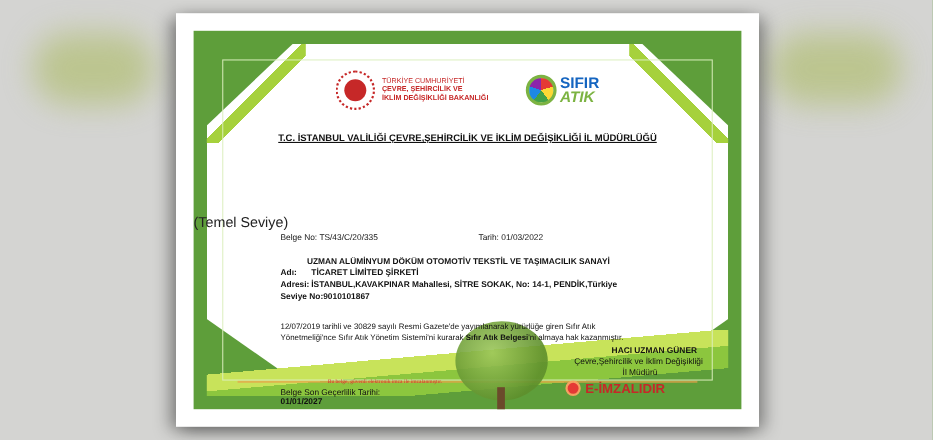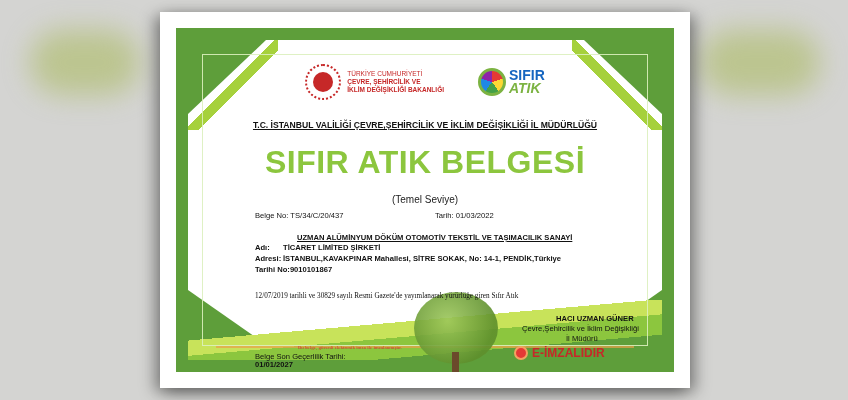--- a/index.html
+++ b/index.html
@@ -56,22 +56,22 @@
   .sifir-text .b { color: #7cb342; font-style: italic; }
   .directorate {
     position: absolute; top: 92px; left: 0; right: 0; text-align: center;
     font-size: 8.6px; font-weight: bold; color: #111; text-decoration: underline;
   }
   .title {
     position: absolute; top: 116px; left: 0; right: 0; text-align: center;
     font-size: 32px; font-weight: bold; color: #8cc63e; letter-spacing: 0.5px;
   }
   .level {
-    position: absolute; top: 166px; left: 0; right: 0; text-align: center;
-    font-size: 10px; color: #222;
+    position: absolute; top: 166px; left: 0; right: 0; 
+    font-size: 13px; color: #222;
   }
   .txt { position: absolute; font-size: 7.6px; color: #111; white-space: nowrap; }
   .b { font-weight: bold; }
   .tree {
     position: absolute; left: 232px; top: 264px; width: 96px; height: 100px;
   }
   .crown {
     position: absolute; left: 6px; top: 0; width: 84px; height: 72px; border-radius: 50%;
     background: radial-gradient(circle at 40% 40%, #9cc75a, #5e8f2c 70%);
     opacity: 0.9;
@@ -122,47 +122,49 @@
       <div class="sifir-logo">
         <div class="sifir-ring"></div>
         <div class="sifir-text">
           <div class="a">SIFIR</div>
           <div class="b">ATIK</div>
         </div>
       </div>
     </div>
 
     <div class="directorate">T.C. İSTANBUL VALİLİĞİ ÇEVRE,ŞEHİRCİLİK VE İKLİM DEĞİŞİKLİĞİ İL MÜDÜRLÜĞÜ</div>
-    <div class="title">SIFIR ATIK BELGESİ</div>
     <div class="level">(Temel Seviye)</div>
 
     <div class="txt" style="left:79px;top:183px;">
       <span>Belge No:</span>
-      <span>TS/34/C/20/437</span>
+      <span>TS/43/C/20/335</span>
     </div>
     <div class="txt" style="left:259px;top:183px;">
       <span>Tarih:</span>
       <span>01/03/2022</span>
     </div>
 
     <div class="tree">
       <div class="crown"></div>
       <div class="trunk"></div>
     </div>
 
-    <div class="txt b" style="left:121px;top:205px;text-decoration:underline;">UZMAN ALÜMİNYUM DÖKÜM OTOMOTİV TEKSTİL VE TAŞIMACILIK SANAYİ</div>
+    <div class="txt b" style="left:103px;top:205px;">UZMAN ALÜMİNYUM DÖKÜM OTOMOTİV TEKSTİL VE TAŞIMACILIK SANAYİ</div>
     <div class="txt b" style="left:79px;top:215px;">Adı:</div>
     <div class="txt b" style="left:107px;top:215px;">TİCARET LİMİTED ŞİRKETİ</div>
     <div class="txt b" style="left:79px;top:226px;">Adresi:</div>
     <div class="txt b" style="left:107px;top:226px;">İSTANBUL,KAVAKPINAR Mahallesi, SİTRE SOKAK, No: 14-1, PENDİK,Türkiye</div>
     <div class="txt b" style="left:79px;top:237px;">
-      <span>Tarihi No:</span><span>9010101867</span>
+      <span>Seviye No:</span><span>9010101867</span>
     </div>
 
-    <div class="txt" style="left:79px;top:264px;font-size:7.2px;font-family:Liberation Serif, serif;">12/07/2019 tarihli ve 30829 sayılı Resmi Gazete'de yayımlanarak yürürlüğe giren Sıfır Atık</div>
+    <div class="txt" style="left:79px;top:264px;font-size:7.2px;">12/07/2019 tarihli ve 30829 sayılı Resmi Gazete'de yayımlanarak yürürlüğe giren Sıfır Atık</div>
+    <div class="txt" style="left:79px;top:274px;font-size:7.2px;">
+      <span>Yönetmeliği'nce Sıfır Atık Yönetim Sistemi'ni kurarak </span><span class="b">Sıfır Atık Belgesi</span><span>'ni almaya hak kazanmıştır.</span>
+    </div>
 
     <div class="txt b" style="left:380px;top:286px;">HACI UZMAN GÜNER</div>
     <div class="txt" style="left:346px;top:296px;">Çevre,Şehircilik ve İklim Değişikliği</div>
     <div class="txt" style="left:390px;top:306px;">İl Müdürü</div>
 
     <div class="imza" style="left:338px;top:318px;">
       <div class="rosette"></div>
       <div class="imza-text">E-İMZALIDIR</div>
     </div>
 

